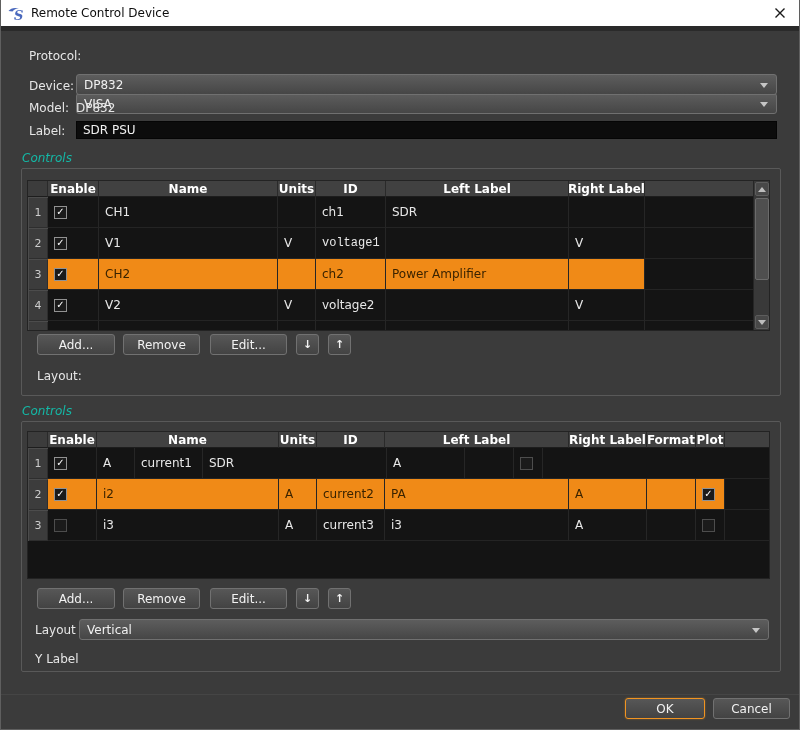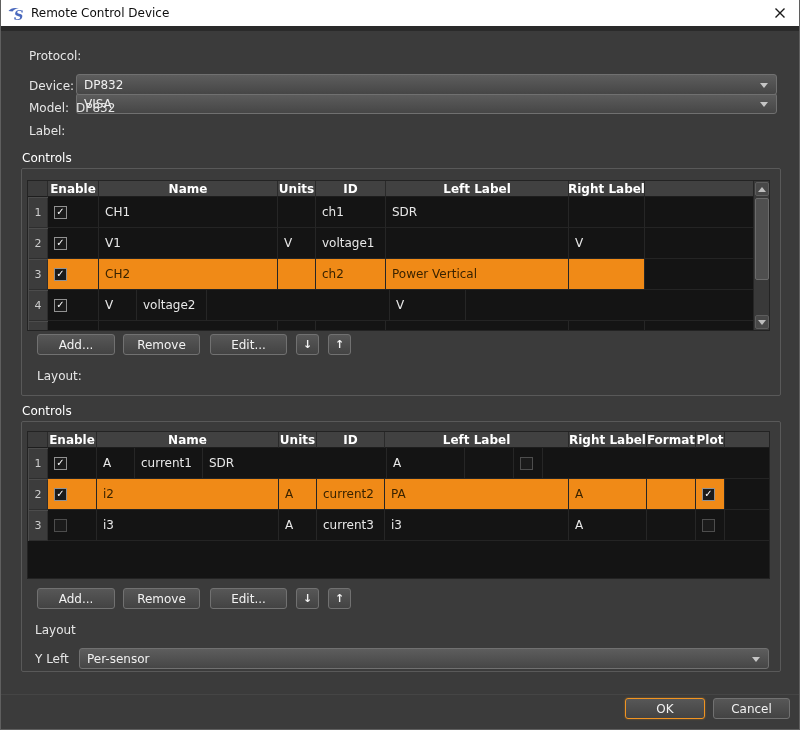--- a/index.html
+++ b/index.html
@@ -28,21 +28,21 @@
   .combo-layout-controls { left:85px; top:365px; width:683px; }
   .combo-layout-sensors  { left:78px; top:619px; width:690px; }
   .combo-yaxis           { left:78px; top:648px; width:690px; }
   .lbl-layout-controls { left:36px; top:369px; }
   .lbl-layout-sensors  { left:34px; top:623px; }
   .lbl-yaxis           { left:34px; top:652px; }
 
   .text-input { position:absolute; left:75px; top:121px; width:701px; height:18px; background:#0c0c0c; border:1px solid #050505; color:#f2f2f2; font-family:"DejaVu Sans","Liberation Sans",sans-serif; font-size:12px; padding-left:6px; }
 
   
-  .grp-title { position:absolute; color:#ffffff; }
+  .grp-title { position:absolute; color:#14b8a6;font-style:italic; }
   .grp-controls-title { left:21px; top:151px; }
   .grp-sensors-title  { left:21px; top:404px; }
   .grp-frame { position:absolute; border:1px solid #595959; border-radius:2px; }
   .grp-controls { left:20px; top:168px; width:760px; height:228px; }
   .grp-sensors  { left:20px; top:421px; width:760px; height:251px; }
 
   
   .tbl { position:absolute; background:#141414; border:1px solid #232323; overflow:hidden; }
   .tbl-controls { left:26px; top:180px; width:743px; height:151px; }
   .tbl-sensors  { left:26px; top:431px; width:743px; height:148px; }
@@ -110,20 +110,21 @@
   <span class="flabel lbl-device">Device:</span>
   <div class="combo combo-device">
     <span>DP832</span>
     <span class="arrow"></span>
   </div>
 
   <span class="flabel lbl-model">Model:</span>
   <span class="flabel val-model">DP832</span>
 
   <span class="flabel lbl-label">Label:</span>
+  <input class="text-input" value="SDR PSU" style="">
 
   <span class="grp-title grp-controls-title">Controls</span>
   <div class="grp-frame grp-controls"></div>
 
   <div class="tbl tbl-controls">
       <div class="thead">
         <div class="th rn-h"></div>
         <div class="th" style="width: 51px;">Enable</div>
         <div class="th" style="width: 179px;">Name</div>
         <div class="th" style="width: 38px;">Units</div>
@@ -144,42 +145,43 @@
         <div class="td" style="width: 76px;"></div>
         <div class="td filler"></div>
       </div>
       <div class="tr">
         <div class="rn">2</div>
         <div class="td check" style="width: 51px;">
           <span class="cb">✓</span>
         </div>
         <div class="td" style="width: 179px;">V1</div>
         <div class="td" style="width: 38px;">V</div>
-        <div class="td" style="width: 70px;">voltage1</div>
+        <div class="td" style="width: 70px; font-family: Liberation Mono, monospace;">voltage1</div>
         <div class="td" style="width: 183px;"></div>
         <div class="td" style="width: 76px;">V</div>
         <div class="td filler"></div>
       </div>
       <div class="tr sel">
         <div class="rn">3</div>
         <div class="td check" style="width: 51px;">
           <span class="cb">✓</span>
         </div>
         <div class="td" style="width: 179px;">CH2</div>
         <div class="td" style="width: 38px;"></div>
         <div class="td" style="width: 70px;">ch2</div>
-        <div class="td" style="width: 183px;">Power Vertical</div>
+        <div class="td" style="width: 183px;">Power Amplifier</div>
         <div class="td" style="width: 76px;"></div>
         <div class="td filler"></div>
       </div>
       <div class="tr">
         <div class="rn">4</div>
         <div class="td check" style="width: 51px;">
           <span class="cb">✓</span>
         </div>
+        <div class="td" style="width: 179px;">V2</div>
         <div class="td" style="width: 38px;">V</div>
         <div class="td" style="width: 70px;">voltage2</div>
         <div class="td" style="width: 183px;"></div>
         <div class="td" style="width: 76px;">V</div>
         <div class="td filler"></div>
       </div>
       <div class="tr">
         <div class="rn">5</div>
         <div class="td check" style="width: 51px;">
           <span class="cb">✓</span>
@@ -287,24 +289,24 @@
     <div class="btn b-edit">Edit...</div>
     <div class="btn b-dn">
         <span class="arrow-glyph">↓</span>
       </div>
     <div class="btn b-up">
         <span class="arrow-glyph">↑</span>
       </div>
   </div>
 
   <span class="flabel lbl-layout-sensors">Layout</span>
-
-  <span class="flabel lbl-yaxis">Y Left</span>
-  <div class="combo combo-yaxis">
-    <span>Per-sensor</span>
+  <div class="combo combo-layout-sensors">
+    <span>Vertical</span>
     <span class="arrow"></span>
   </div>
+
+  <span class="flabel lbl-yaxis">Y Label</span>
 
   <div class="footer-sep"></div>
   <div class="btn btn-ok">OK</div>
   <div class="btn btn-cancel">Cancel</div>
 
 </div>
 
 </body></html>

